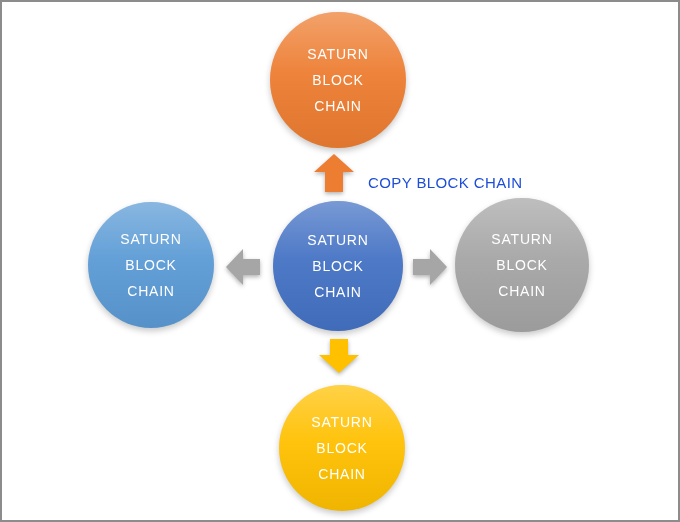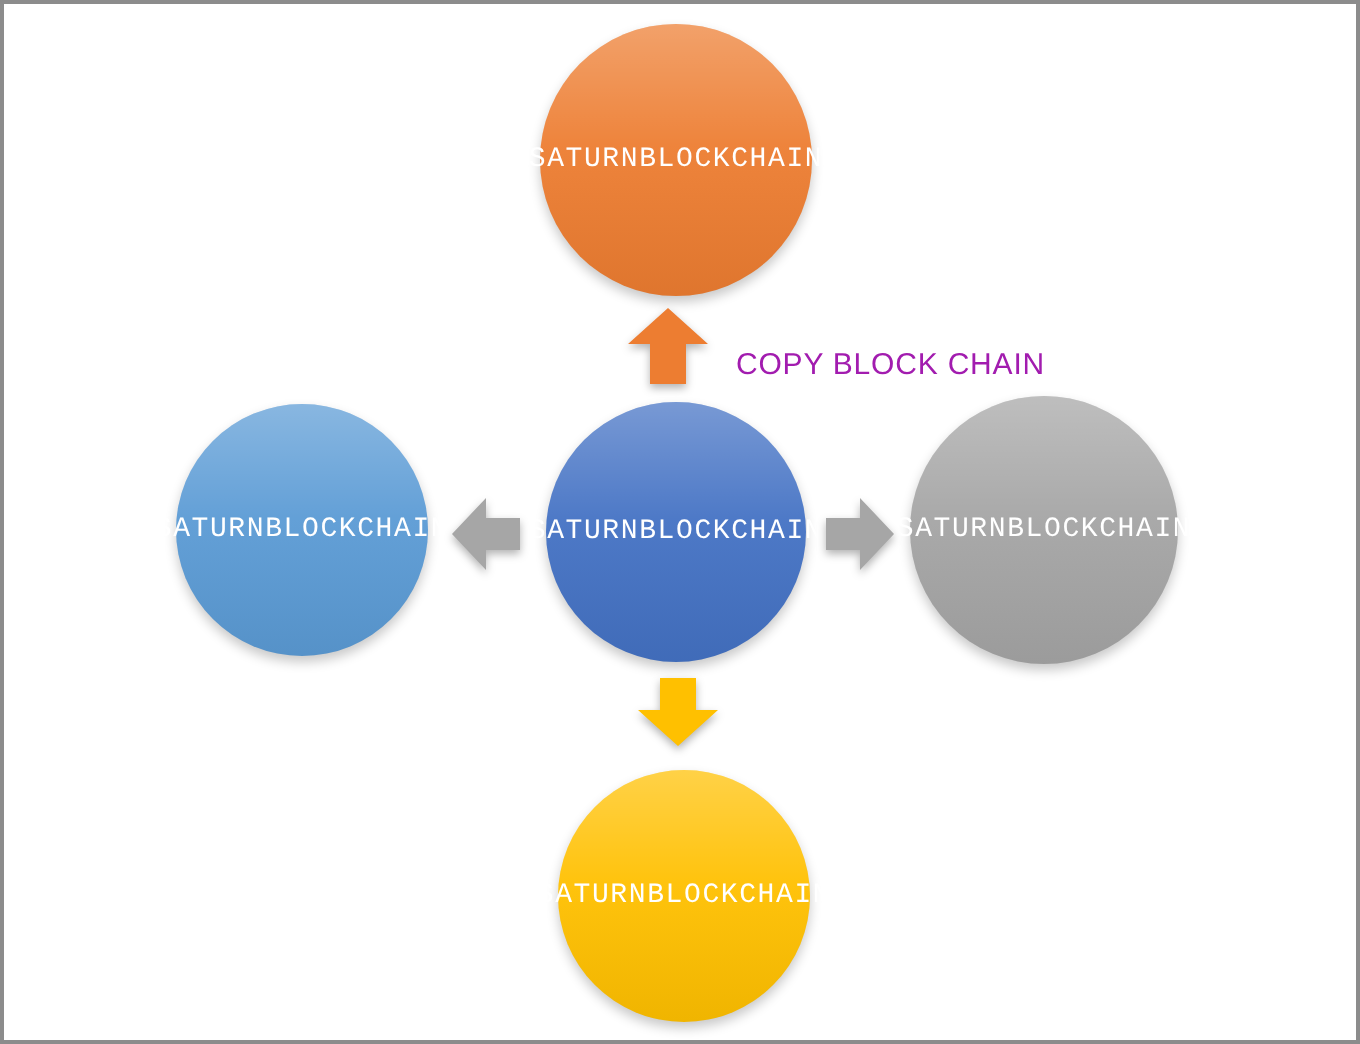--- a/index.html
+++ b/index.html
@@ -13,25 +13,24 @@
     width: 676px;
     height: 518px;
     border: 2px solid #8c8c8c;
     background: #ffffff;
     overflow: hidden;
   }
   .circle {
     position: absolute;
     border-radius: 50%;
     display: flex;
-    flex-direction: row;
+    flex-direction: column;
     align-items: center;
     justify-content: center;
     box-shadow: 0 3px 6px rgba(0,0,0,0.22);
-    font-family: Liberation Mono, monospace;
   }
   .circle::before {
     content: "";
     position: absolute;
     inset: 0;
     border-radius: 50%;
     background: linear-gradient(to bottom, rgba(255,255,255,0.28), rgba(255,255,255,0.05) 45%, rgba(0,0,0,0.06) 100%);
     pointer-events: none;
   }
   .circle .line {
@@ -58,21 +57,21 @@
   .arrow-up    { left: 312px; top: 152px; }
   .arrow-left  { left: 224px; top: 247px; }
   .arrow-right { left: 411px; top: 247px; }
   .arrow-down  { left: 317px; top: 337px; }
 
   .copy-label {
     position: absolute;
     left: 366px;
     top: 172px;
     font-size: 15px;
-    color: #a21caf;
+    color: #1d4ed8;
     letter-spacing: 0.4px;
     white-space: nowrap;
   }
 </style>
 </head>
 <body>
 
 <div class="canvas">
 
   <div class="circle node-top" style="background-color: rgb(237, 125, 49);">

